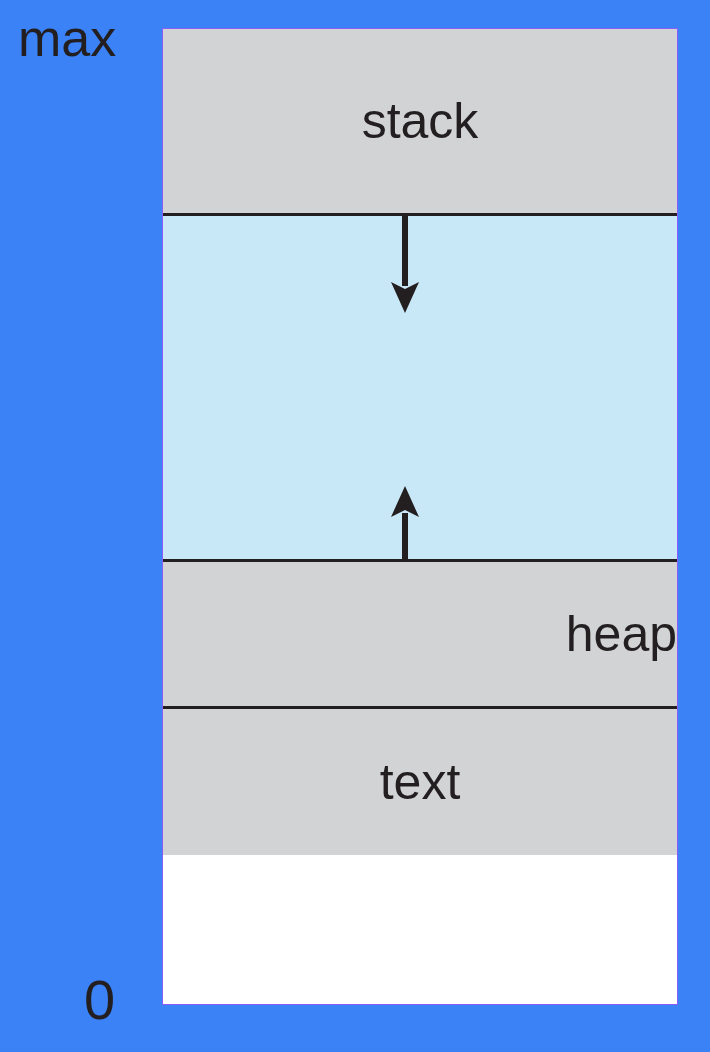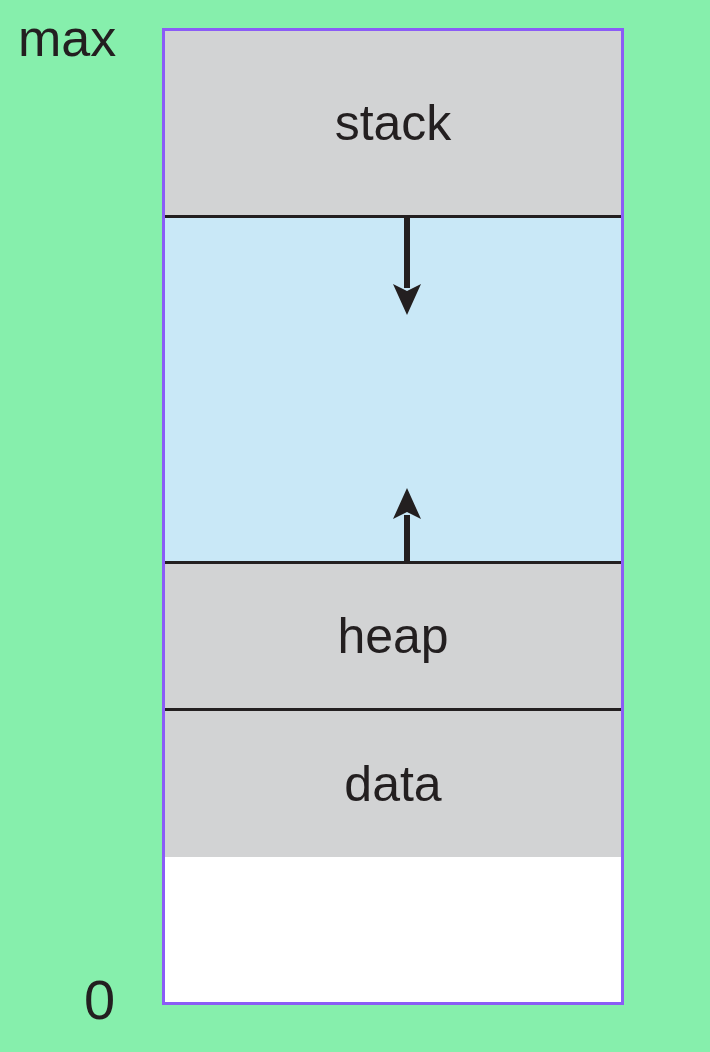--- a/index.html
+++ b/index.html
@@ -1,41 +1,41 @@
 <!DOCTYPE html>
 <html><head>
 <meta charset="utf-8">
 <style>
   * { margin: 0; padding: 0; box-sizing: border-box; }
   html, body { width: 710px; height: 1052px; background: #ffffff; overflow: hidden; }
   body { font-family: "Liberation Sans", "DejaVu Sans", sans-serif; color: #231f20; }
 
-  .canvas { position: relative; width: 710px; height: 1052px; background: #86efac; }
+  .canvas { position: relative; width: 710px; height: 1052px; background: #3b82f6; }
 
   .addr-label { position: absolute; font-size: 52px; line-height: 1; color: #231f20; letter-spacing: 0; }
   .addr-label.max { left: 18px; top: 12px; }
   .addr-label.zero { left: 84px; top: 972px; font-size: 56px; }
 
   .box {
     position: absolute; left: 162px; top: 28px;
-    width: 462px; height: 977px;
-    border: 3px solid #8b5cf6;
+    width: 516px; height: 977px;
+    border: 1px solid #8b5cf6;
     display: flex; flex-direction: column;
     background: #ffffff;
   }
 
   .section {
     display: flex; align-items: center; justify-content: center;
     font-size: 50px; color: #231f20;
     position: relative;
   }
   .section.gray { background: #d2d3d4; }
   .section.stack { height: 184px; }
   .section.free  { height: 346px; border-top: 3px solid #231f20; background: #c9e8f7; }
-  .section.heap  { height: 147px; border-top: 3px solid #231f20; }
+  .section.heap  { height: 147px; border-top: 3px solid #231f20; justify-content: flex-end; }
   .section.data  { height: 149px; border-top: 3px solid #231f20; }
   .section.text  { flex: 1;       border-top: 3px solid #231f20; }
 
   .section.free svg { position: absolute; left: 0; top: 0; width: 484px; height: 343px; display: block; }
   .arrow-shape { fill: #231f20; stroke: none; }
 </style>
 </head>
 <body>
 
 <div class="canvas">
@@ -61,18 +61,18 @@
           <polygon class="arrow-shape" points="242,270 228,301 242,294 256,301"></polygon>
         </g>
       </svg>
     </div>
 
     <div class="section gray heap">
       <span>heap</span>
     </div>
 
     <div class="section gray data">
-      <span>data</span>
+      <span>text</span>
     </div>
 
 
   </div>
 </div>
 
 </body></html>

